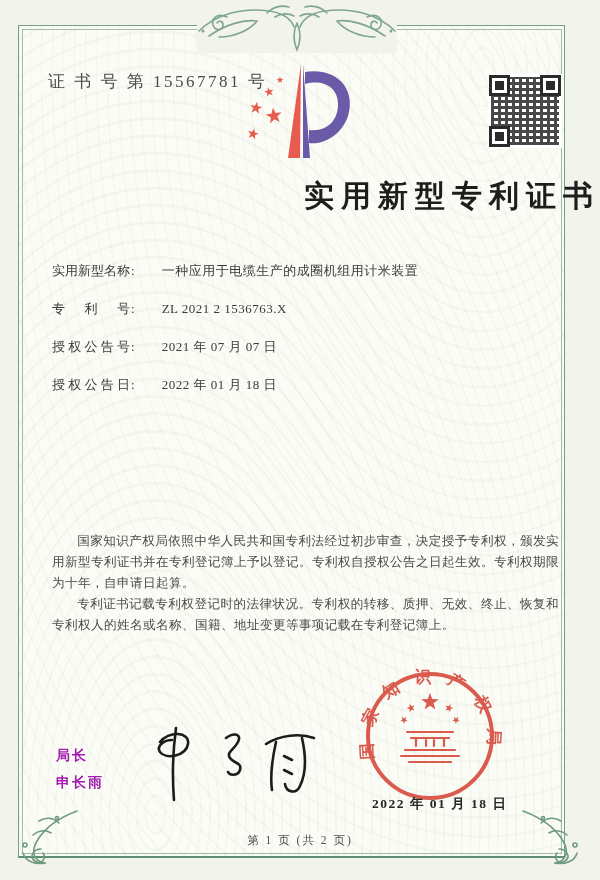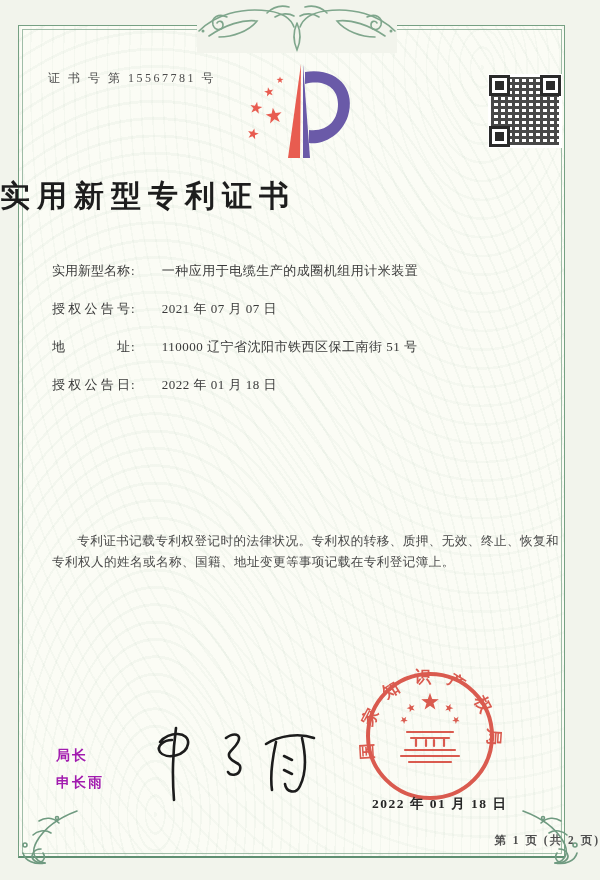--- a/index.html
+++ b/index.html
@@ -21,49 +21,49 @@
   }
   .frame::after{
     content:"";position:absolute;inset:2.5px;border:1px solid rgba(130,168,142,.75);
     pointer-events:none;
   }
   .ornament-top{
     position:absolute;left:197px;top:1px;width:200px;height:52px;
     background:#f2f4ec;z-index:3;display:flex;align-items:center;justify-content:center;
   }
   .flourish{position:absolute;z-index:3;}
-  .cert-no{position:absolute;left:48px;top:70px;font-size:12px;letter-spacing:2.5px;color:#4c4c4c;}
+  .cert-no{position:absolute;left:48px;top:70px;font-size:17px;letter-spacing:2.5px;color:#4c4c4c;}
   .logo{position:absolute;left:233px;top:58px;z-index:2;}
   .qr{position:absolute;left:488px;top:74px;width:74px;height:74px;background:#fff;}
   .qr-noise{position:absolute;inset:3px;
     background-image:
       repeating-linear-gradient(0deg,#2f2f2f 0 3px,transparent 3px 6px),
       repeating-linear-gradient(90deg,#2f2f2f 0 3px,transparent 3px 7px),
       repeating-linear-gradient(45deg,transparent 0 5px,#fff 5px 8px);
     opacity:.88;}
   .finder{position:absolute;width:15px;height:15px;border:3px solid #2a2a2a;background:#fff;}
   .finder::after{content:"";position:absolute;left:3px;top:3px;width:9px;height:9px;background:#2a2a2a;}
   .finder.tl{left:1px;top:1px}.finder.tr{right:1px;top:1px}.finder.bl{left:1px;bottom:1px}
   .title{
-    position:absolute;left:0;top:176px;width:100%;text-align:left;
+    position:absolute;left:0;top:176px;width:100%;text-align:right;
     font-size:30px;font-weight:700;letter-spacing:7px;color:#1d1d1d;
   }
   .fields{position:absolute;left:52px;top:260px;width:506px;font-size:13px;color:#3a3a3a;}
   .field-row{margin-bottom:17px;line-height:21px;position:relative;white-space:nowrap;}
   .lbl{display:inline-block;width:78px;text-align:justify;text-align-last:justify;vertical-align:top;}
   .colon{margin-left:1px;}
   .val{margin-left:27px;letter-spacing:.5px;}
   .grant-right{position:absolute;left:246px;top:0;}
   .paras{position:absolute;left:52px;top:531px;width:507px;font-size:12.6px;line-height:21px;color:#4a4a4a;text-align:justify;}
   .paras p{margin:0;text-indent:2em;letter-spacing:.4px;}
   .officer{position:absolute;left:56px;top:742px;font-size:14px;color:#a21caf;line-height:27px;font-weight:600;letter-spacing:2px;}
   .signature{position:absolute;left:138px;top:720px;z-index:2;}
   .seal{position:absolute;left:350px;top:660px;z-index:2;opacity:.93;}
   .seal-date{position:absolute;left:372px;top:795px;z-index:3;font-size:13.5px;font-weight:700;color:#262626;letter-spacing:1.5px;}
-  .footer{position:absolute;left:0;top:833px;width:100%;text-align:right;font-size:11.5px;color:#4f4f4f;letter-spacing:2px;z-index:2;font-weight:bold;}
+  .footer{position:absolute;left:0;top:833px;width:100%;text-align:center;font-size:11.5px;color:#4f4f4f;letter-spacing:2px;z-index:2;}
 </style>
 </head>
 <body>
 
 <div class="page">
 
   <div class="frame"></div>
 
   <div class="ornament-top">
     <svg width="200" height="52" viewBox="0 0 200 52">
@@ -134,31 +134,32 @@
     <div class="finder bl"></div>
   </div>
 
   <div class="title">实用新型专利证书</div>
 
   <div class="fields">
     <div class="field-row">
       <span class="lbl">实用新型名称</span><span class="colon">:</span><span class="val">一种应用于电缆生产的成圈机组用计米装置</span>
     </div>
     <div class="field-row">
+      <span class="lbl">专利号</span><span class="colon">:</span><span class="val">ZL 2021 2 1536763.X</span>
+    </div>
+    <div class="field-row">
       <span class="lbl">授权公告号</span><span class="colon">:</span><span class="val">2021 年 07 月 07 日</span>
     </div>
     <div class="field-row">
-      <span class="lbl">地址</span><span class="colon">:</span><span class="val">110000  辽宁省沈阳市铁西区保工南街 51 号</span>
-    </div>
-    <div class="field-row">
       <span class="lbl">授权公告日</span><span class="colon">:</span><span class="val">2022 年 01 月 18 日</span>
     </div>
   </div>
 
   <div class="paras">
+    <p>国家知识产权局依照中华人民共和国专利法经过初步审查，决定授予专利权，颁发实用新型专利证书并在专利登记簿上予以登记。专利权自授权公告之日起生效。专利权期限为十年，自申请日起算。</p>
     <p>专利证书记载专利权登记时的法律状况。专利权的转移、质押、无效、终止、恢复和专利权人的姓名或名称、国籍、地址变更等事项记载在专利登记簿上。</p>
   </div>
 
   <div class="officer">
     <div>局长</div>
     <div>申长雨</div>
   </div>
 
   <svg class="signature" width="190" height="88" viewBox="0 0 190 88">
     <g stroke="#1c1c1c" stroke-width="2.6" fill="none" stroke-linecap="round" stroke-linejoin="round">

